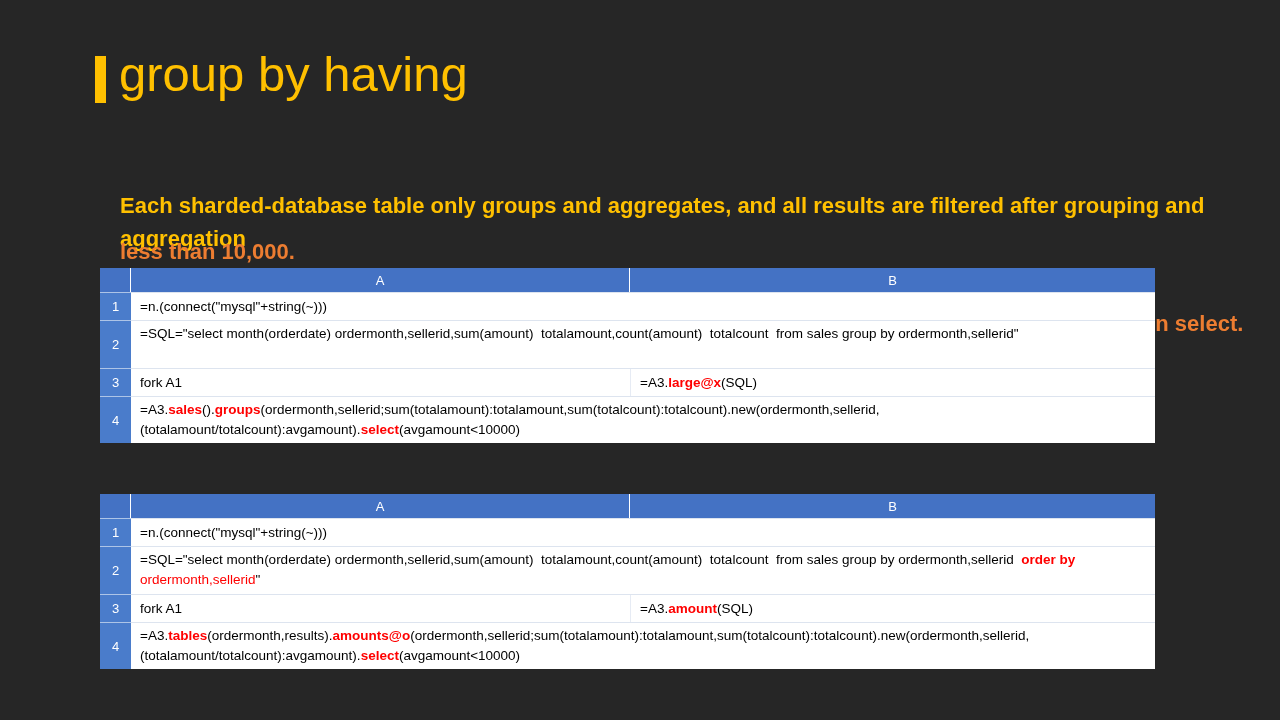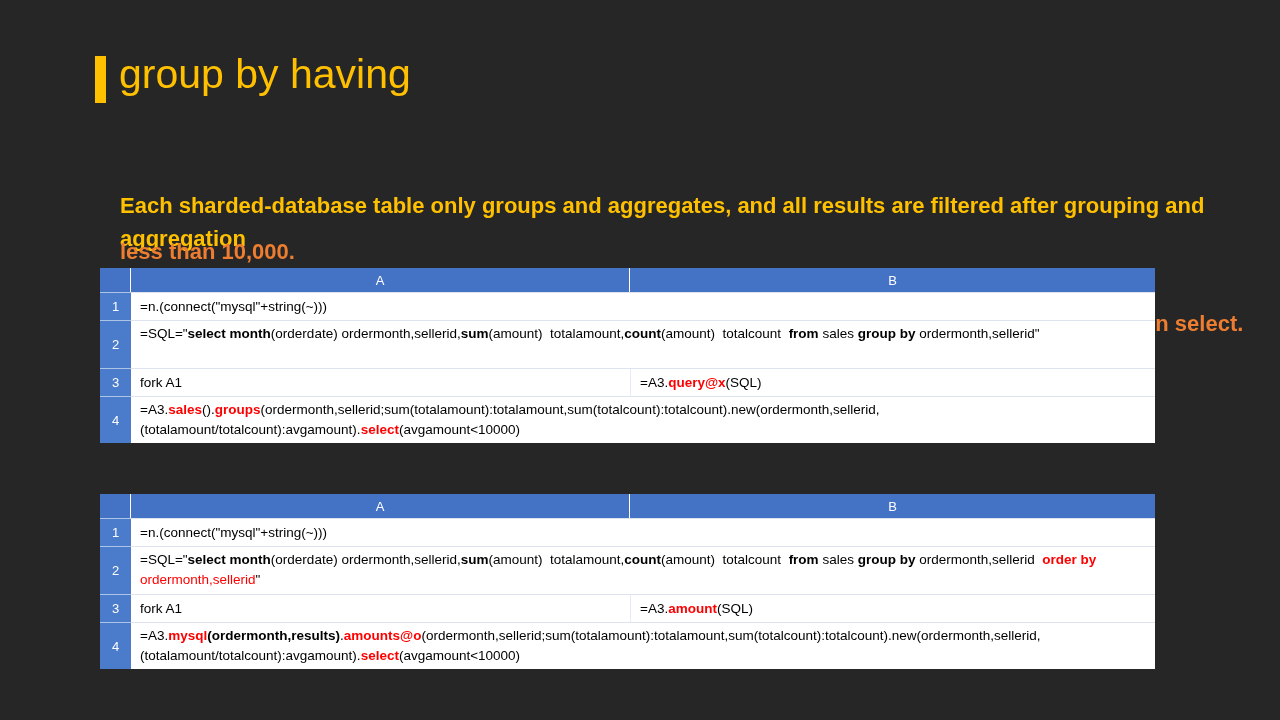--- a/index.html
+++ b/index.html
@@ -19,21 +19,21 @@
     font-family:"Liberation Sans",sans-serif;
     overflow:hidden;
   }
   .slide{position:relative;width:1280px;height:720px;}
 
   
   .title-row{position:absolute;left:95px;top:44px;display:flex;align-items:flex-start;}
   .tbar{width:11px;height:47px;background:var(--gold);margin-top:12px;}
   .title{
     margin:0 0 16px 13px;
-    font-size:41px;font-weight:400;line-height:60px;
+    font-size:49px;font-weight:400;line-height:60px;
     color:var(--gold);letter-spacing:0px;
   }
 
   
   .para{position:absolute;left:120px;font-size:22px;white-space:pre-wrap;font-weight:bold;}
   .p-gold{color:var(--gold);}
   .p-orange{color:var(--orange);}
   .p1{top:123px;line-height:33px;}
   .p23{top:192px;line-height:24px;}
   .p4{top:451px;line-height:24px;}
@@ -59,21 +59,21 @@
   .cell{
     font-size:13.5px;line-height:20px;color:var(--celltext);
     padding:3px 8px 3px 9px;box-sizing:border-box;
     white-space:pre-wrap;overflow-wrap:break-word;word-wrap:break-word;
     overflow:hidden;
   }
   .cell.full{width:100%;}
   .cell.ca{width:499px;flex:none;}
   .cell.cb{flex:1;border-left:1px solid #e6ebf4;box-sizing:border-box;min-width:0;}
   .ss-row.single .cell{display:flex;align-items:center;padding-top:0;padding-bottom:0;}
-  .cell span.b{font-weight:bold;}
+  .cell span.b{font-weight:normal;}
   .cell span.rb{font-weight:bold;color:var(--red);}
   .cell span.r{color:var(--red);}
   #table1{top:268px;}
   #table2{top:494px;}
 </style>
 </head>
 <body>
 
 <div class="slide">
 
@@ -107,21 +107,21 @@
       <div class="ss-row" data-row-index="2">
         <div class="num">2</div>
         <div class="cells">
           <div class="cell full"><span>=SQL="</span><span class="b">select month</span><span>(orderdate) ordermonth,sellerid,</span><span class="b">sum</span><span>(amount)  totalamount,</span><span class="b">count</span><span>(amount)  totalcount  </span><span class="b">from</span><span> sales </span><span class="b">group by</span><span> ordermonth,sellerid"</span></div>
         </div>
       </div>
       <div class="ss-row single" data-row-index="3">
         <div class="num">3</div>
         <div class="cells">
           <div class="cell ca"><span>fork A1</span></div>
-          <div class="cell cb"><span>=A3.</span><span class="rb">query@x</span><span>(SQL)</span></div>
+          <div class="cell cb"><span>=A3.</span><span class="rb">large@x</span><span>(SQL)</span></div>
         </div>
       </div>
       <div class="ss-row" data-row-index="4">
         <div class="num">4</div>
         <div class="cells">
           <div class="cell full"><span>=A3.</span><span class="rb">sales</span><span>().</span><span class="rb">groups</span><span>(ordermonth,sellerid;sum(totalamount):totalamount,sum(totalcount):totalcount).new(ordermonth,sellerid,(totalamount/totalcount):avgamount).</span><span class="rb">select</span><span>(avgamount&lt;10000)</span></div>
         </div>
       </div>
     </div>
 
@@ -150,18 +150,18 @@
       <div class="ss-row single" data-row-index="3">
         <div class="num">3</div>
         <div class="cells">
           <div class="cell ca"><span>fork A1</span></div>
           <div class="cell cb"><span>=A3.</span><span class="rb">amount</span><span>(SQL)</span></div>
         </div>
       </div>
       <div class="ss-row" data-row-index="4">
         <div class="num">4</div>
         <div class="cells">
-          <div class="cell full"><span>=A3.</span><span class="rb">mysql</span><span class="b">(ordermonth,results)</span><span>.</span><span class="rb">amounts@o</span><span>(ordermonth,sellerid;sum(totalamount):totalamount,sum(totalcount):totalcount).new(ordermonth,sellerid,(totalamount/totalcount):avgamount).</span><span class="rb">select</span><span>(avgamount&lt;10000)</span></div>
+          <div class="cell full"><span>=A3.</span><span class="rb">tables</span><span class="b">(ordermonth,results)</span><span>.</span><span class="rb">amounts@o</span><span>(ordermonth,sellerid;sum(totalamount):totalamount,sum(totalcount):totalcount).new(ordermonth,sellerid,(totalamount/totalcount):avgamount).</span><span class="rb">select</span><span>(avgamount&lt;10000)</span></div>
         </div>
       </div>
     </div>
 
 </div>
 
 </body></html>

